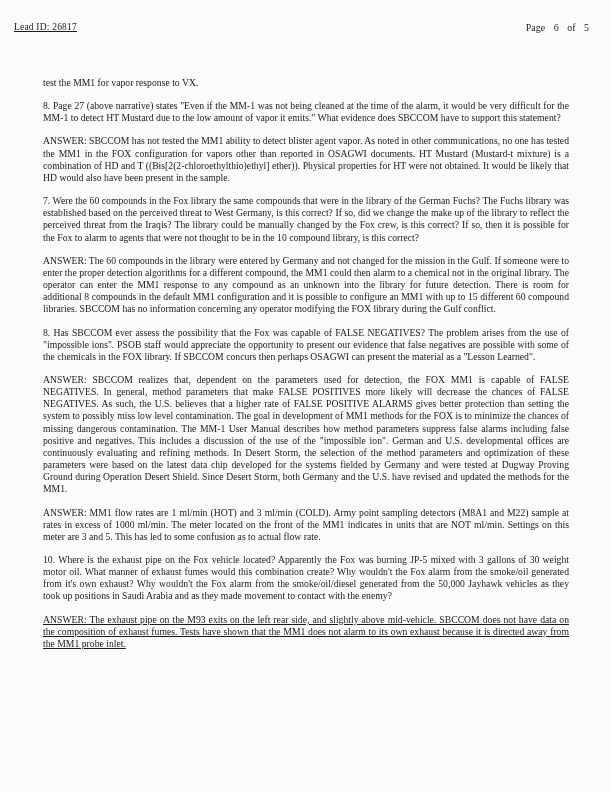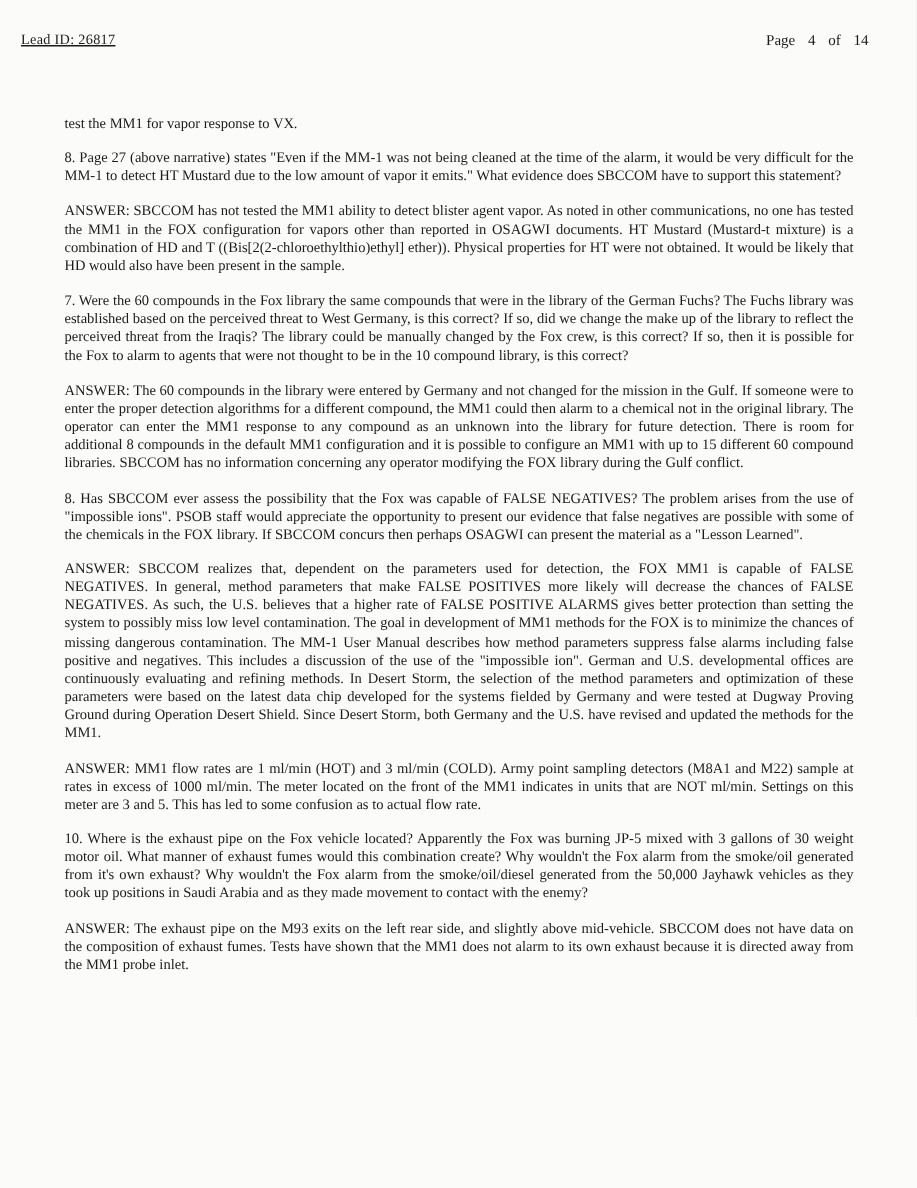--- a/index.html
+++ b/index.html
@@ -15,21 +15,21 @@
     background: #fbfbf9;
     box-sizing: border-box;
     overflow: hidden;
     font-family: "Liberation Serif", serif;
     color: #1b1b1b;
   }
   .header {
     display: flex;
     justify-content: space-between;
     align-items: flex-start;
-    padding: 22px 30px 0 14px;
+    padding: 22px 20px 0 14px;
   }
   .lead-id {
     font-size: 9.5px;
     text-decoration: underline;
     letter-spacing: 0.2px;
   }
   .page-number {
     font-size: 10px;
     word-spacing: 6px;
     padding-right: 2px;
@@ -39,30 +39,31 @@
     padding: 0 42px 0 43px;
     font-size: 9.7px;
     line-height: 12.15px;
     text-align: justify;
   }
   .doc-body p {
     margin: 0 0 11px 0;
   }
   .doc-body p:last-child {
     margin-bottom: 16px;
+    text-decoration: underline;
   }
 </style>
 </head>
 <body>
 
 <div class="page">
 
   <div class="header">
     <span class="lead-id">Lead ID: 26817</span>
-    <span class="page-number">Page 4 of 14</span>
+    <span class="page-number">Page 6 of 5</span>
   </div>
 
   <div class="doc-body">
     <p>test the MM1 for vapor response to VX.</p>
     <p>8. Page 27 (above narrative) states "Even if the MM-1 was not being cleaned at the time of the alarm, it would be very difficult for the MM-1 to detect HT Mustard due to the low amount of vapor it emits." What evidence does SBCCOM have to support this statement?</p>
     <p>ANSWER:  SBCCOM has not tested the MM1 ability to detect blister agent vapor.  As noted in other communications, no one has tested the MM1 in the FOX configuration for vapors other than reported in OSAGWI documents.  HT Mustard (Mustard-t mixture) is a combination of HD and T ((Bis[2(2-chloroethylthio)ethyl] ether)).  Physical properties for HT were not obtained.  It would be likely that HD would also have been present in the sample.</p>
     <p>7. Were the 60 compounds in the Fox library the same compounds that were in the library of the German Fuchs? The Fuchs library was established based on the perceived threat to West Germany, is this correct? If so, did we change the make up of the library to reflect the perceived threat from the Iraqis? The library could be manually changed by the Fox crew, is this correct? If so, then it is possible for the Fox to alarm to agents that were not thought to be in the 10 compound library, is this correct?</p>
     <p>ANSWER:  The 60 compounds in the library were entered by Germany and not changed for the mission in the Gulf.  If someone were to enter the proper detection algorithms for a different compound, the MM1 could then alarm to a chemical not in the original library.  The operator can enter the MM1 response to any compound as an unknown into the library for future detection.  There is room for additional 8 compounds in the default MM1 configuration and it is possible to configure an MM1 with up to 15 different 60 compound libraries.  SBCCOM has no information concerning any operator modifying the FOX library during the Gulf conflict.</p>
     <p>8. Has SBCCOM ever assess the possibility that the Fox was capable of FALSE NEGATIVES? The problem arises from the use of "impossible ions". PSOB staff would appreciate the opportunity to present our evidence that false negatives are possible with some of the chemicals in the FOX library. If SBCCOM concurs then perhaps OSAGWI can present the material as a "Lesson Learned".</p>
     <p>ANSWER:  SBCCOM realizes that, dependent on the parameters used for detection, the FOX MM1 is capable of FALSE NEGATIVES.  In general, method parameters that make FALSE POSITIVES more likely will decrease the chances of FALSE NEGATIVES.  As such, the U.S. believes that a higher rate of FALSE POSITIVE ALARMS gives better protection than setting the system to possibly miss low level contamination.  The goal in development of MM1 methods for the FOX is to minimize the chances of missing dangerous contamination.  The MM-1 User Manual describes how method parameters suppress false alarms including false positive and negatives.  This includes a discussion of the use of the "impossible ion".  German and U.S. developmental offices are continuously evaluating and refining methods. In Desert Storm, the selection of the method parameters and optimization of these parameters were based on the latest data chip developed for the systems fielded by Germany and were tested at Dugway Proving Ground during Operation Desert Shield.  Since Desert Storm, both Germany and the U.S. have revised and updated the methods for the MM1.</p>

